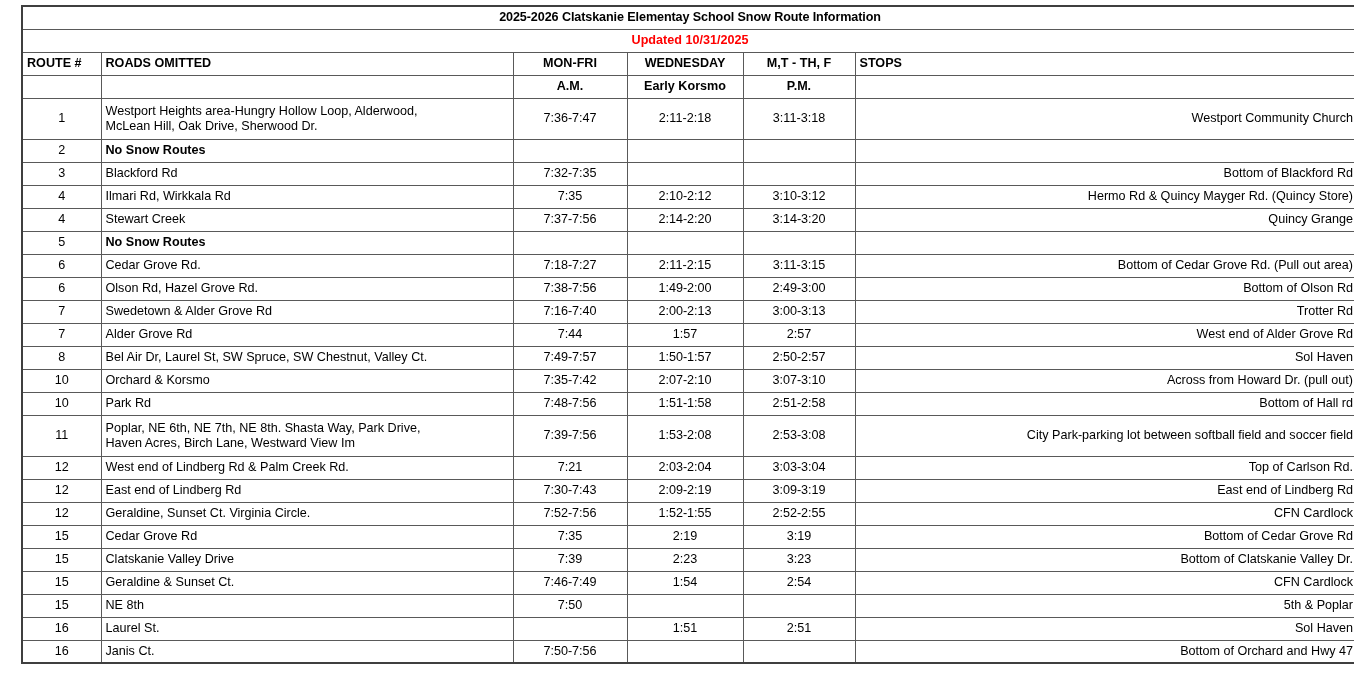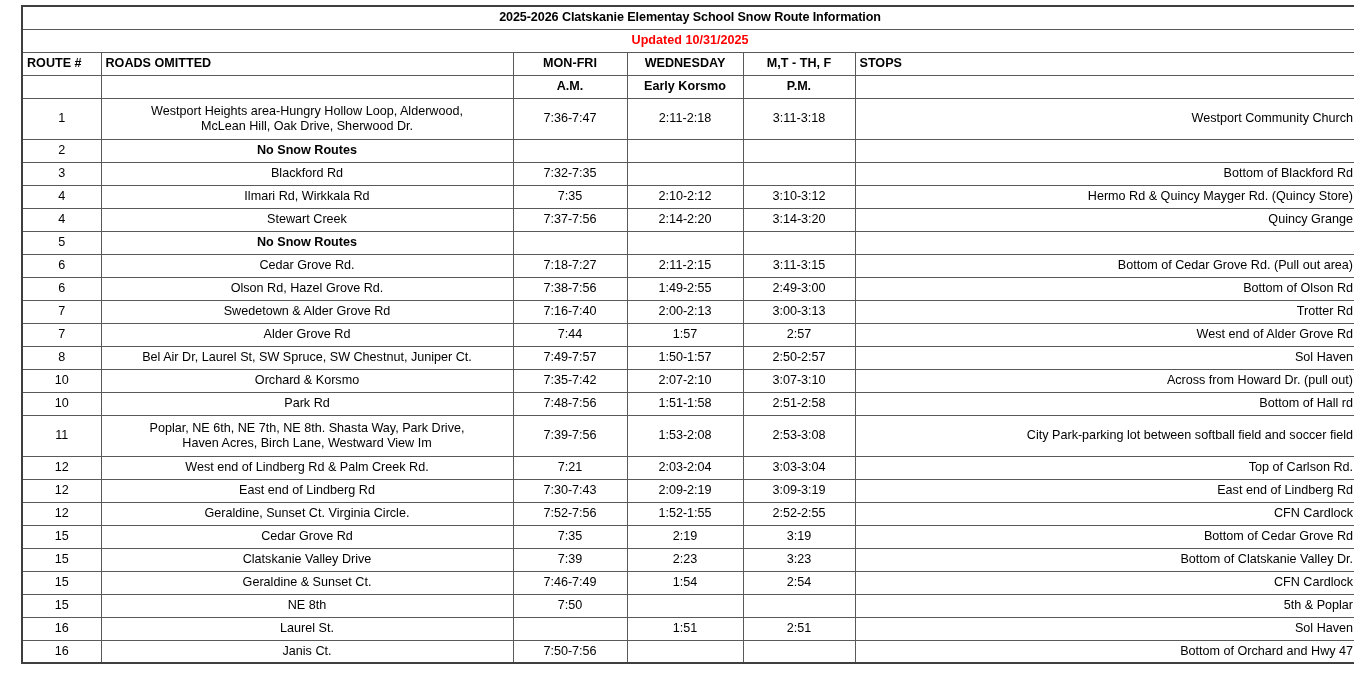--- a/index.html
+++ b/index.html
@@ -74,21 +74,21 @@
   td.sub {
     font-weight: bold;
     font-size: 12.6px;
     text-align: center;
     height: 24px;
     margin-left: 25px;
   }
 
   
   td.route  { text-align: center; font-size: 12.6px; }
-  td.roads  { text-align: center; }
+  td.roads  { text-align: left; }
   td.time   { text-align: center; }
   td.stops  { text-align: right; margin-top: 13px; }
   td.bold   { font-weight: bold; }
   td.gray   { background: #d9d9d9; }
 
   tr.tall td { height: 41px; }
 
   .roads-line { display: block; }
 
   
@@ -186,21 +186,21 @@
           <td class="roads">Cedar Grove Rd.</td>
           <td class="time">7:18-7:27</td>
           <td class="time">2:11-2:15</td>
           <td class="time">3:11-3:15</td>
           <td class="stops">Bottom of Cedar Grove Rd. (Pull out area)</td>
         </tr>
         <tr>
           <td class="route">6</td>
           <td class="roads">Olson Rd, Hazel Grove Rd.</td>
           <td class="time">7:38-7:56</td>
-          <td class="time">1:49-2:55</td>
+          <td class="time">1:49-2:00</td>
           <td class="time">2:49-3:00</td>
           <td class="stops">Bottom of Olson Rd</td>
         </tr>
         <tr>
           <td class="route">7</td>
           <td class="roads">Swedetown &amp; Alder Grove Rd</td>
           <td class="time">7:16-7:40</td>
           <td class="time">2:00-2:13</td>
           <td class="time">3:00-3:13</td>
           <td class="stops">Trotter Rd</td>
@@ -208,21 +208,21 @@
         <tr>
           <td class="route">7</td>
           <td class="roads">Alder Grove Rd</td>
           <td class="time">7:44</td>
           <td class="time">1:57</td>
           <td class="time">2:57</td>
           <td class="stops">West end of Alder Grove Rd</td>
         </tr>
         <tr>
           <td class="route">8</td>
-          <td class="roads">Bel Air Dr, Laurel St, SW Spruce, SW Chestnut, Juniper Ct.</td>
+          <td class="roads">Bel Air Dr, Laurel St, SW Spruce, SW Chestnut, Valley Ct.</td>
           <td class="time">7:49-7:57</td>
           <td class="time">1:50-1:57</td>
           <td class="time">2:50-2:57</td>
           <td class="stops">Sol Haven</td>
         </tr>
         <tr>
           <td class="route">10</td>
           <td class="roads">Orchard &amp; Korsmo</td>
           <td class="time">7:35-7:42</td>
           <td class="time">2:07-2:10</td>

